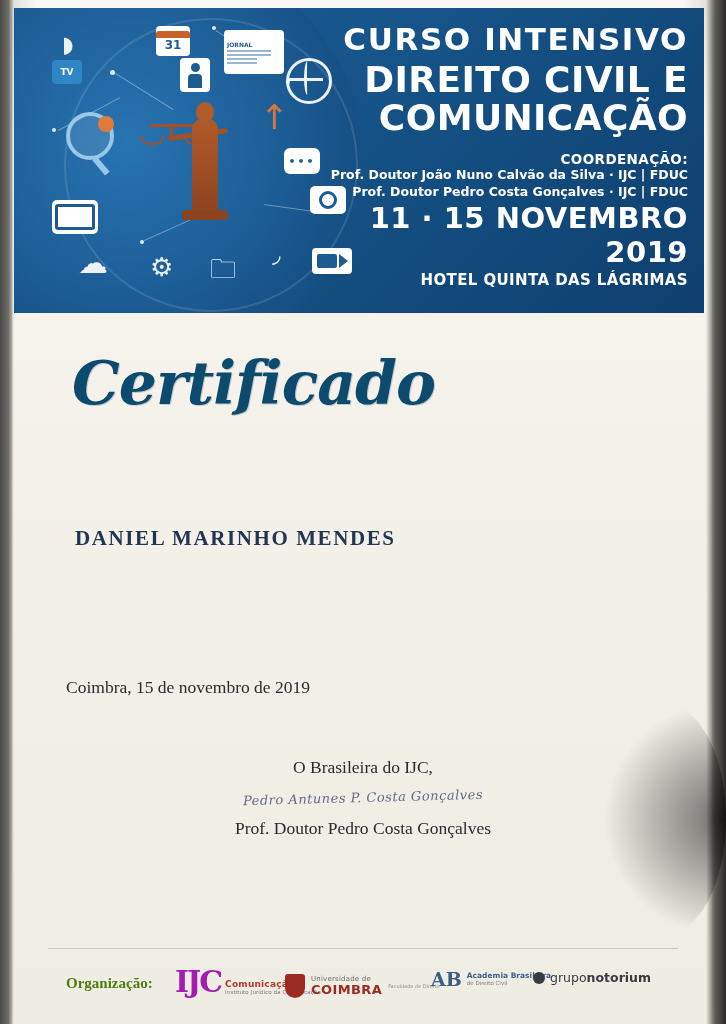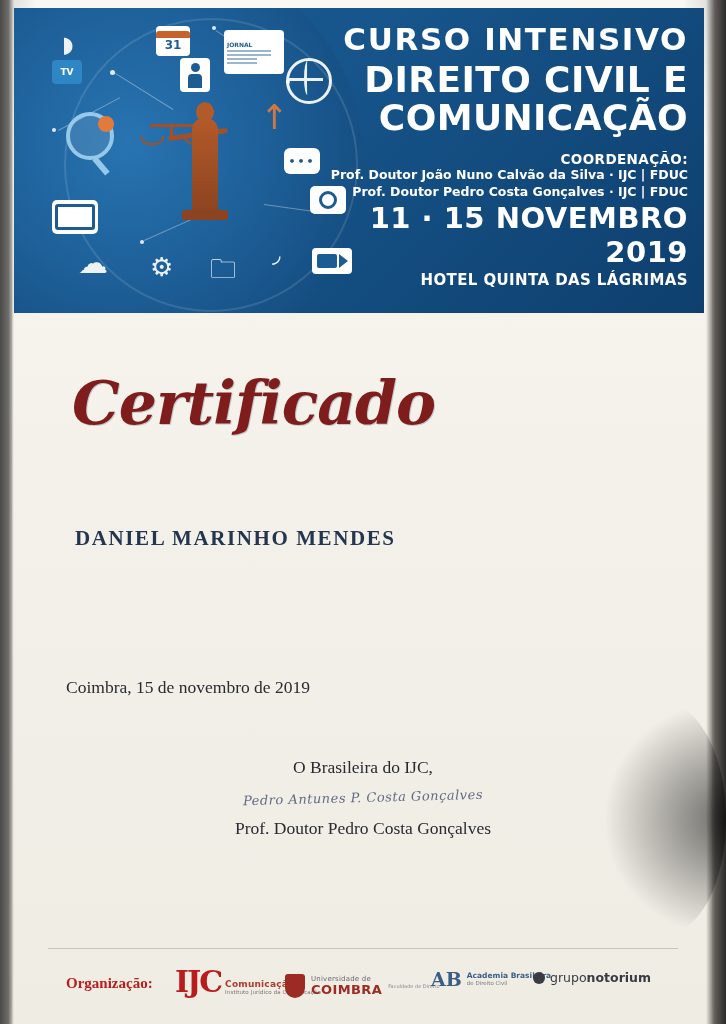--- a/index.html
+++ b/index.html
@@ -175,26 +175,26 @@
     margin-top: 2px;
     font-size: 15px;
     font-weight: bold;
     letter-spacing: .4px;
   }
 
   
   .cert-word {
     position: absolute;
     left: 72px;
-    top: 368px;
+    top: 348px;
     font-family: "DejaVu Serif", serif;
     font-style: italic;
     font-weight: bold;
     font-size: 60px;
-    color: #7f1d1d;
+    color: #0c4a6e;
     letter-spacing: -1px;
     text-shadow: 1px 1px 0 rgba(43,74,116,0.25);
   }
   .recipient {
     position: absolute;
     left: 75px;
     top: 526px;
     font-family: "Liberation Serif", serif;
     font-size: 21px;
     font-weight: bold;
@@ -256,39 +256,39 @@
     width: 630px;
     height: 1px;
     background: #c9c5bb;
   }
   .org-label {
     position: absolute;
     left: 66px;
     top: 975px;
     font-size: 15px;
     font-weight: bold;
-    color: #b91c1c;
+    color: #4d7c0f;
   }
   .logos {
     position: absolute;
     left: 175px;
     top: 962px;
     width: 500px;
     height: 48px;
   }
   .logo {
     position: absolute;
     font-family: "DejaVu Sans", sans-serif;
     color: #4a4a52;
   }
   .logo-ijc .mark {
     font-family: "DejaVu Serif", serif;
     font-size: 30px;
     font-weight: bold;
-    color: #b91c1c;
+    color: #a21caf;
     letter-spacing: -2px;
   }
   .logo-ijc .sub {
     font-size: 9px;
     color: #b03a2e;
     font-weight: bold;
     letter-spacing: .2px;
   }
   .logo-ijc .sub2 {
     font-size: 5.5px;

